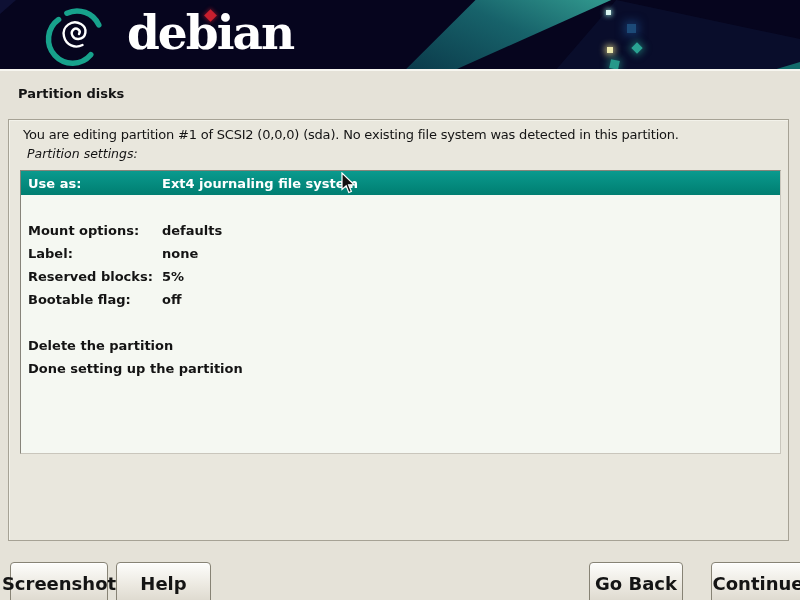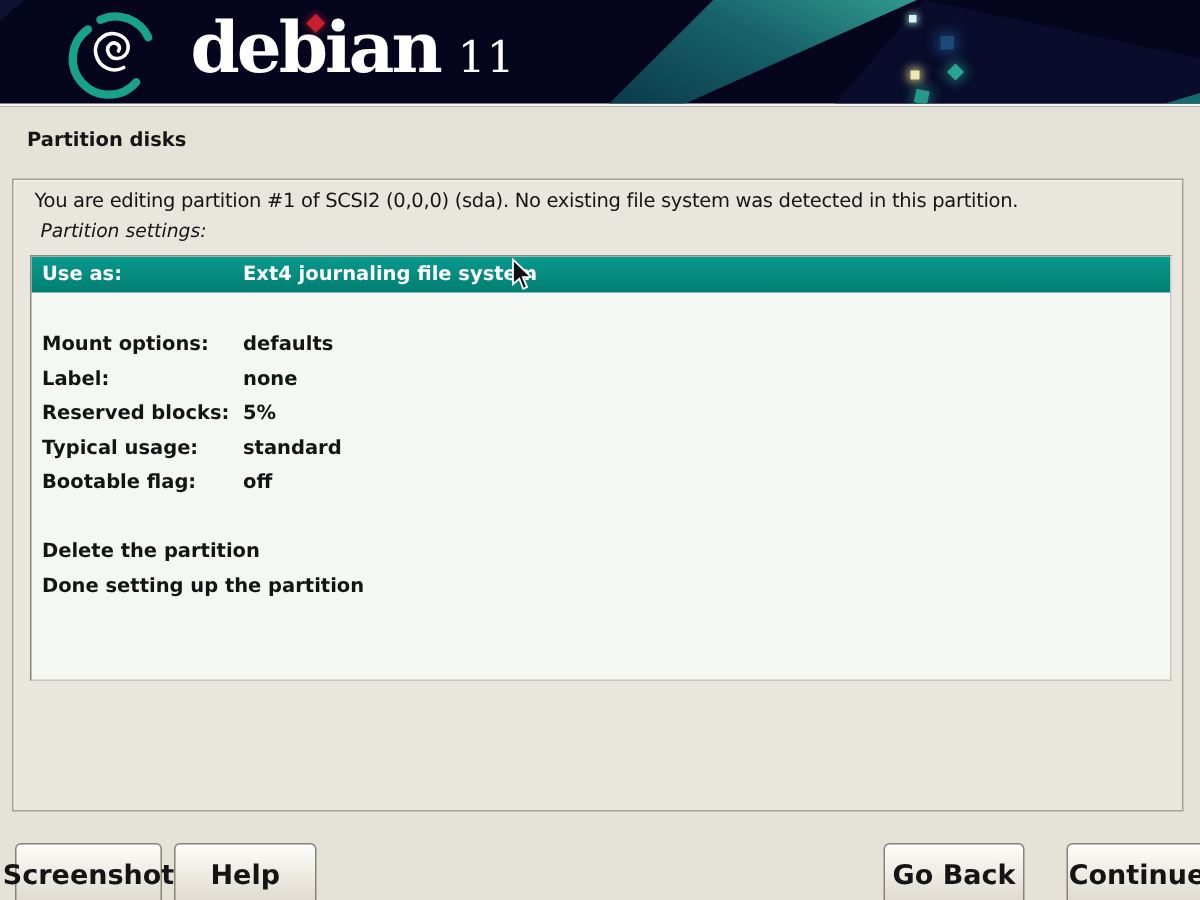--- a/index.html
+++ b/index.html
@@ -125,21 +125,20 @@
   <div class="dot d5"></div>
 
   <svg class="swirl" viewBox="0 0 70 64">
     <path d="M22.9,9.2 A24,24 0 0 1 54.8,20.9" fill="none" stroke="#17a28c" stroke-width="5.5" stroke-linecap="round"></path>
     <path d="M14.6,15.6 A24,24 0 1 0 46.8,50.7" fill="none" stroke="#17a28c" stroke-width="5.5" stroke-linecap="round"></path>
     <path d="M35,30 c 2.5,-3.5 -2.5,-7 -5.5,-4.5 c -4,3.5 -0.5,10 5,9.5 c 8,-0.8 9.5,-11 2.5,-15 c -9,-5 -19.5,2.5 -17,12.5 c 2,8.5 11,12.5 18.5,8.5" fill="none" stroke="#ffffff" stroke-width="2.4" stroke-linecap="round"></path>
   </svg>
 
   <div class="brand">
     <span class="name">debian</span>
-    <span class="ver">11</span>
   </div>
   <div class="reddiamond"></div>
 </div>
 
 <div class="page-title">Partition disks</div>
 
 <div class="frame">
   <div class="message">You are editing partition #1 of SCSI2 (0,0,0) (sda). No existing file system was detected in this partition.</div>
   <div class="settings-caption">Partition settings:</div>
 
@@ -158,24 +157,20 @@
   </div>
       <div class="row">
     <span class="cell-label">Label:</span>
     <span class="cell-value">none</span>
   </div>
       <div class="row">
     <span class="cell-label">Reserved blocks:</span>
     <span class="cell-value">5%</span>
   </div>
       <div class="row">
-    <span class="cell-label">Typical usage:</span>
-    <span class="cell-value">standard</span>
-  </div>
-      <div class="row">
     <span class="cell-label">Bootable flag:</span>
     <span class="cell-value">off</span>
   </div>
       <div class="row">
     <span class="cell-label"></span>
     <span class="cell-value"></span>
   </div>
       <div class="row">
     <span class="cell-label">Delete the partition</span>
     <span class="cell-value"></span>

